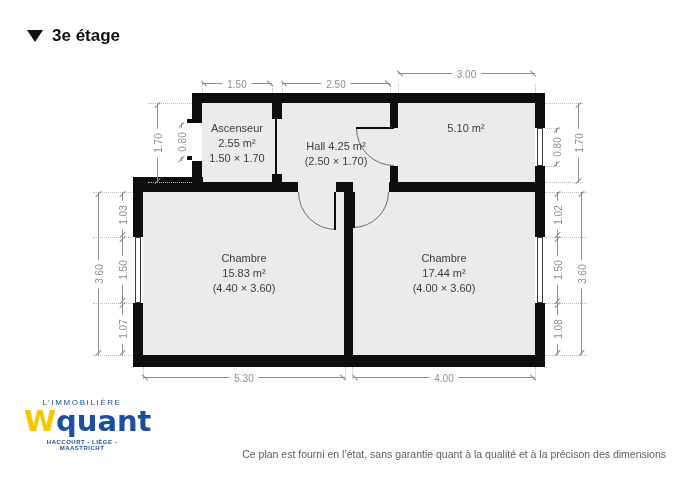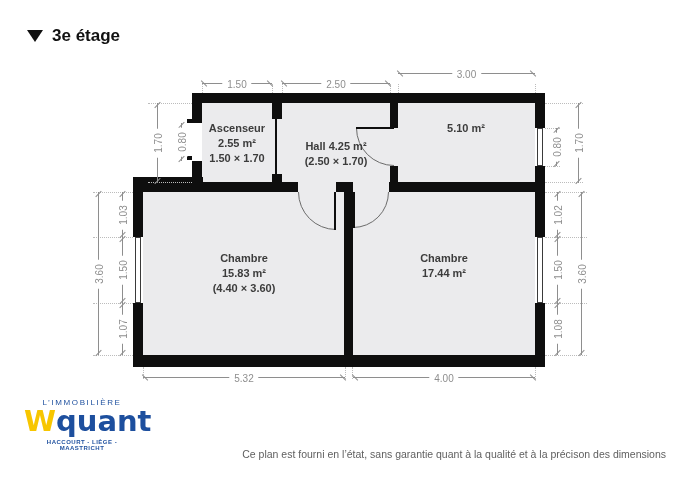--- a/index.html
+++ b/index.html
@@ -26,21 +26,21 @@
   .dim-h::before{width:8px;height:1px;left:-2px;top:-1px;transform:rotate(45deg)}
   .dim-h::after{width:8px;height:1px;right:-2px;top:-1px;transform:rotate(45deg)}
   .dim-v::before{width:1px;height:8px;top:-2px;left:-1px;transform:rotate(45deg)}
   .dim-v::after{width:1px;height:8px;bottom:-2px;left:-1px;transform:rotate(45deg)}
   .lbl{position:absolute;background:#fff;padding:0 5px;font-size:10px;line-height:1.1;
        color:var(--dimension,#8e8e8e);white-space:nowrap}
   .dim-h .lbl{left:50%;top:0;transform:translate(-50%,-50%)}
   .dim-v .lbl{left:0;top:50%;transform:translate(-50%,-50%) rotate(-90deg)}
   .ext-h{position:absolute;height:0;border-top:1px dotted #bcbcbc}
   .ext-v{position:absolute;width:0;border-left:1px dotted #bcbcbc}
-  .room-label{position:absolute;text-align:center;color:#3c3c3c;font-weight:bold;
+  .room-label{position:absolute;text-align:center;color:#3c3c3c;font-weight:normal;
               font-size:11px;line-height:15px}
   
   .logo{position:absolute;left:24px;top:398px;width:116px;text-align:center}
   .logo-top{font-size:8px;font-weight:normal;letter-spacing:1.6px;color:var(--logo-blue,#1d4f9e)}
   .logo-word{font-family:"DejaVu Sans",sans-serif;font-size:29px;font-weight:bold;
              color:var(--logo-blue,#1d4f9e);line-height:1.02}
   .logo-word .w{color:var(--logo-yellow,#f7c600)}
   .logo-cities{font-size:6px;font-weight:bold;letter-spacing:.5px;color:var(--logo-blue,#1d4f9e);margin-top:2px}
   .disclaimer{position:absolute;right:13px;top:448px;font-size:10.5px;color:var(--disclaimer,#5f5f5f)}
 </style>
@@ -137,21 +137,21 @@
     <div class="dim-h" style="left:202px;top:83px;width:70px">
       <span class="lbl">1.50</span>
       </div>
     <div class="dim-h" style="left:282px;top:83px;width:108px">
       <span class="lbl">2.50</span>
       </div>
     <div class="dim-h" style="left:398px;top:73px;width:137px">
       <span class="lbl">3.00</span>
       </div>
     <div class="dim-h" style="left:143px;top:377px;width:202px">
-      <span class="lbl">5.32</span>
+      <span class="lbl">5.30</span>
       </div>
     <div class="dim-h" style="left:353px;top:377px;width:182px">
       <span class="lbl">4.00</span>
       </div>
 
     <div class="dim-v" style="left:157px;top:103px;height:80px">
       <span class="lbl">1.70</span>
       </div>
     <div class="dim-v" style="left:181px;top:123px;height:38px">
       <span class="lbl">0.80</span>
@@ -202,20 +202,21 @@
       <div>5.10 m²</div>
     </div>
     <div class="room-label" style="left:184px;top:251px;width:120px">
       <div>Chambre</div>
       <div>15.83 m²</div>
       <div>(4.40 × 3.60)</div>
     </div>
     <div class="room-label" style="left:384px;top:251px;width:120px">
       <div>Chambre</div>
       <div>17.44 m²</div>
+      <div>(4.00 × 3.60)</div>
     </div>
   </div>
 
   <div class="logo">
     <div class="logo-top">L’IMMOBILIÈRE</div>
     <div class="logo-word"><span class="w">W</span><span>quant</span></div>
     <div class="logo-cities">HACCOURT - LIÈGE - MAASTRICHT</div>
   </div>
 
   <div class="disclaimer">Ce plan est fourni en l’état, sans garantie quant à la qualité et à la précison des dimensions</div>

